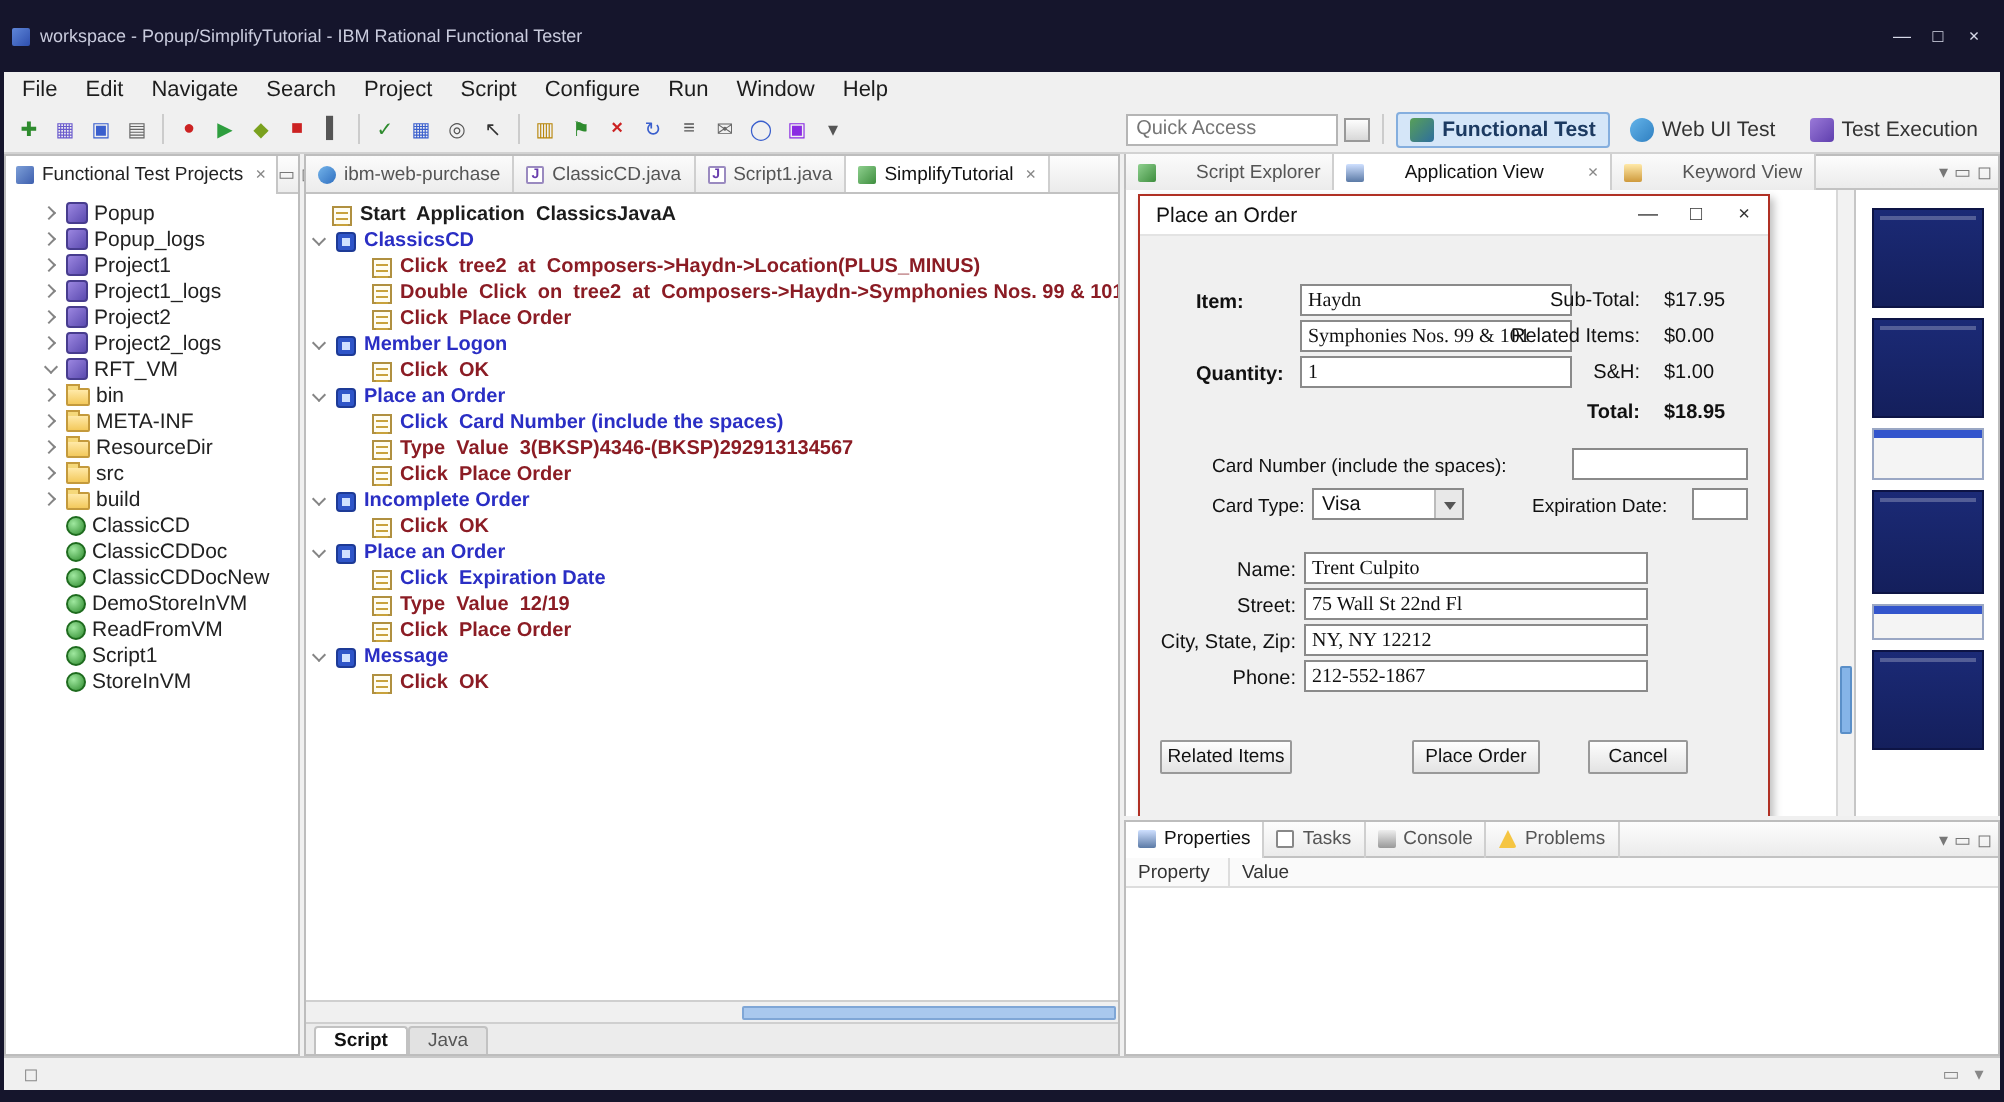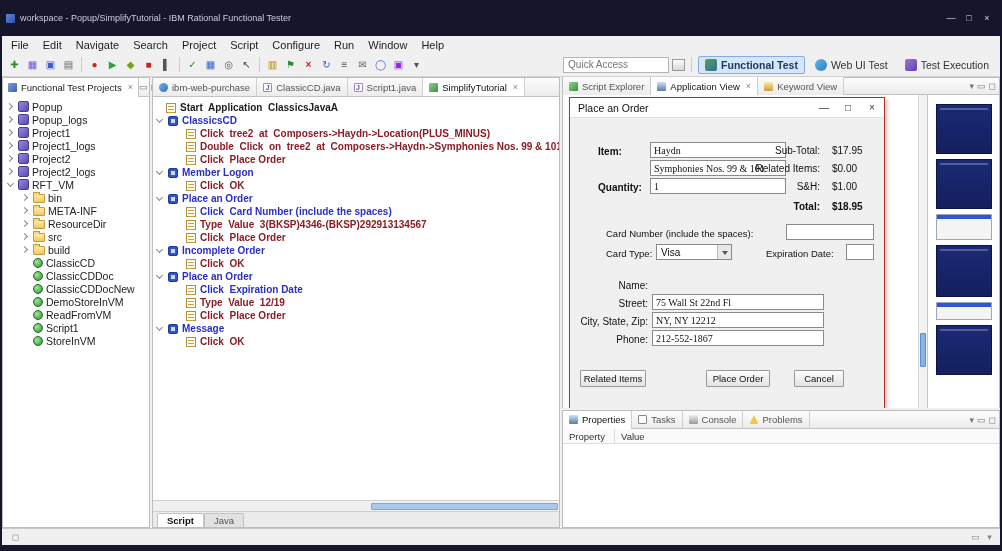--- a/index.html
+++ b/index.html
@@ -30,21 +30,21 @@
   
   .main{flex:1;display:flex;background:#f0f0f0;min-height:0}
   
   .leftpanel{width:148px;flex:0 0 148px;border:1px solid #bdbdbd;background:#fff;display:flex;flex-direction:column;margin-right:2px}
   .viewhead{height:19px;background:linear-gradient(#fdfdfd,#ededed);border-bottom:1px solid #c6c6c6;display:flex;align-items:center;flex:0 0 19px}
   .viewtab{display:flex;align-items:center;gap:4px;background:#fff;height:19px;padding:0 5px;border-right:1px solid #c6c6c6;font-size:9.5px;color:#222;white-space:nowrap}
   .viewtab .vtico{width:9px;height:9px;flex:0 0 9px;background:linear-gradient(135deg,#7d9fd8,#3e5fae);border-radius:1px}
   .xclose{color:#888;font-size:9px;padding-left:2px}
   .headicons{margin-left:auto;display:flex;gap:3px;padding-right:3px;color:#777;font-size:9px}
   .tree{flex:1;overflow:hidden;padding-top:3px}
-  .trow{display:flex;align-items:center;height:13px;gap:3px;padding-left:3px;font-size:10.5px;color:#222;white-space:nowrap}
+  .trow{display:flex;align-items:center;height:13px;gap:3px;padding-left:18px;font-size:10.5px;color:#222;white-space:nowrap}
   .trow.lvl1{padding-left:18px}
   .chev{width:9px;height:9px;flex:0 0 9px;position:relative;display:inline-block}
   .chev::before{content:"";position:absolute;width:4px;height:4px;border-right:1.4px solid #858585;border-bottom:1.4px solid #858585}
   .chev.exp::before{left:2px;top:1px;transform:rotate(45deg)}
   .chev.col::before{left:1px;top:2px;transform:rotate(-45deg)}
   .chev.none::before{display:none}
   .tic{flex:0 0 auto}
   .ic-proj{width:11px;height:11px;background:linear-gradient(135deg,#9b86e0,#5b4bb0);border:1px solid #473c8e;border-radius:2px}
   .ic-folder{width:12px;height:9px;background:linear-gradient(#ffe9a8,#f3c95c);border:1px solid #c49a3c;border-radius:1px;position:relative;margin-top:2px}
   .ic-folder::before{content:"";position:absolute;top:-3px;left:-1px;width:5px;height:2px;background:#f5d87a;border:1px solid #c49a3c;border-bottom:none}
@@ -74,21 +74,21 @@
   .ic-tobj{width:10px;height:10px;background:#2f55c8;border:1px solid #1d3a96;border-radius:2px;position:relative}
   .ic-tobj::before{content:"";position:absolute;inset:2px;background:#cfe0ff}
   .hscroll{height:11px;background:#f0f0f0;border-top:1px solid #cfcfcf;position:relative;flex:0 0 11px}
   .hthumb{position:absolute;right:1px;top:2px;height:7px;width:46%;background:#a9c8ee;border:1px solid #7fa6d6;border-radius:1px}
   .ebottomtabs{height:16px;background:#ececec;border-top:1px solid #cfcfcf;display:flex;align-items:flex-end;padding-left:4px;flex:0 0 16px}
   .ebtab{font-size:9.5px;padding:1px 9px;border:1px solid #c2c2c2;border-bottom:none;background:#e2e2e2;color:#555;border-radius:2px 2px 0 0}
   .ebtab.active{background:#fff;color:#111;font-weight:bold}
   
   .right{flex:1;display:flex;flex-direction:column;min-width:0}
   .rtabs{height:18px;background:linear-gradient(#fdfdfd,#ebebeb);border:1px solid #bdbdbd;border-bottom:1px solid #c2c2c2;display:flex;align-items:center;flex:0 0 18px}
-  .rtab{display:flex;align-items:center;gap:4px;height:18px;padding:0 6px;font-size:9.5px;color:#555;border-right:1px solid #cfcfcf;background:linear-gradient(#fbfbfb,#ececec);white-space:nowrap}
+  .rtab{display:flex;align-items:center;gap:20px;height:18px;padding:0 6px;font-size:9.5px;color:#555;border-right:1px solid #cfcfcf;background:linear-gradient(#fbfbfb,#ececec);white-space:nowrap}
   .rtab.active{background:#fff;color:#111}
   .rmid{flex:1;display:flex;min-height:0;border-left:1px solid #bdbdbd;border-right:1px solid #bdbdbd}
   .appview{flex:1;background:#fff;position:relative;overflow:hidden}
   .vscroll{width:9px;flex:0 0 9px;background:#f2f2f2;border-left:1px solid #d8d8d8;position:relative}
   .vthumb{position:absolute;left:1px;width:6px;top:238px;height:34px;background:#85b4e8;border:1px solid #5a8fc8;border-radius:1px}
   .thumbs{width:72px;flex:0 0 72px;background:#fff;border-left:1px solid #c6c6c6;padding-top:4px}
   .th{width:56px;margin:5px auto;border:1px solid #0d1445;background:linear-gradient(#1b2a76,#141f5c);position:relative}
   .th.navy::before{content:"";position:absolute;left:3px;right:3px;top:3px;height:2px;background:rgba(255,255,255,.25)}
   .th.light{background:#f4f4f4;border:1px solid #9aa7c4}
   .th.light::before{content:"";position:absolute;left:0;right:0;top:0;height:4px;background:#3355cc}
@@ -491,20 +491,21 @@
               <span class="dlabel" style="left:36px;top:110px;font-size:9.5px">Card Number (include the spaces):</span>
               <input class="din" style="left: 216px; top: 106px; width: 88px;">
               <span class="dlabel" style="left:36px;top:130px;font-size:9.5px">Card Type:</span>
               <div class="dselect">
                 <span class="sval">Visa</span>
                 <span class="sarrow"></span>
               </div>
               <span class="dlabel" style="left:196px;top:130px;font-size:9.5px">Expiration Date:</span>
               <input class="din" style="left: 276px; top: 126px; width: 28px;">
               <span class="rlabel" style="top:162px">Name:</span>
+              <input class="din" style="left: 82px; top: 158px; width: 172px;" value="Trent Culpito">
               <span class="rlabel" style="top:180px">Street:</span>
               <input class="din" style="left: 82px; top: 176px; width: 172px;" value="75 Wall St 22nd Fl">
               <span class="rlabel" style="top:198px">City, State, Zip:</span>
               <input class="din" style="left: 82px; top: 194px; width: 172px;" value="NY, NY 12212">
               <span class="rlabel" style="top:216px">Phone:</span>
               <input class="din" style="left: 82px; top: 212px; width: 172px;" value="212-552-1867">
               <button class="dbtn" style="left:10px;top:252px;width:66px">Related Items</button>
               <button class="dbtn" style="left:136px;top:252px;width:64px">Place Order</button>
               <button class="dbtn" style="left:224px;top:252px;width:50px">Cancel</button>
             </div>

